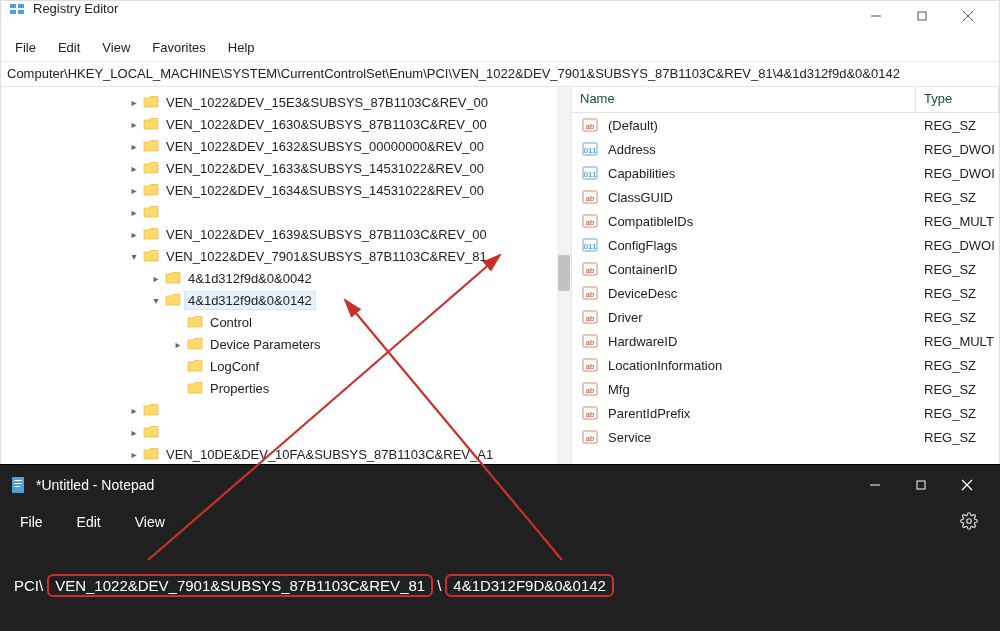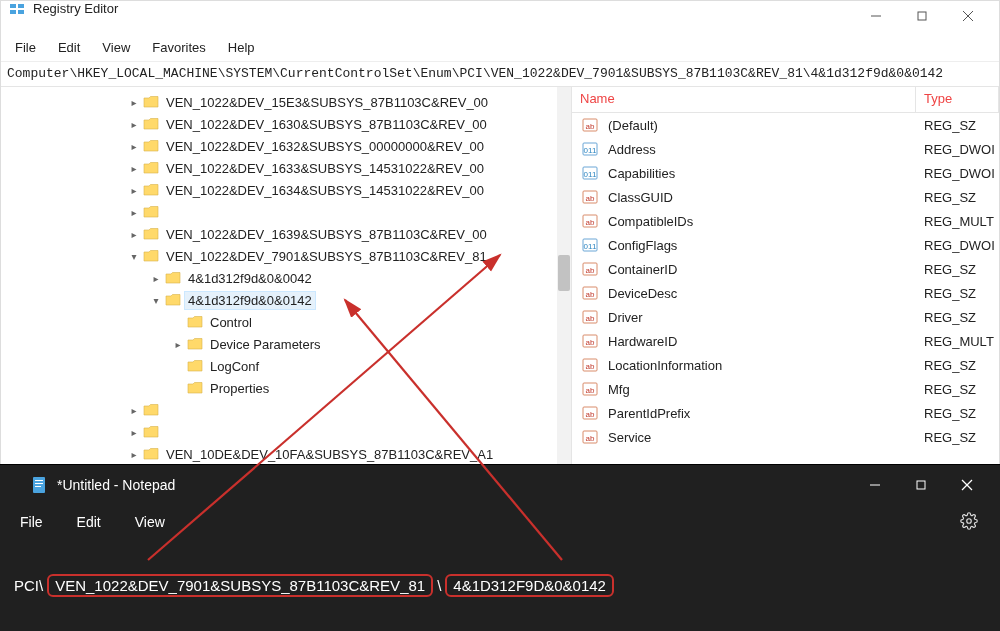--- a/index.html
+++ b/index.html
@@ -9,50 +9,50 @@
 .regedit { width: 1000px; height: 478px; background: #fff; display: flex; flex-direction: column; border: 1px solid #ddd; }
 .titlebar { height: 32px; display: flex; padding: 0 8px; background: #fff; }
 .titlebar-icon { width: 16px; height: 16px; margin-right: 8px; }
 .titlebar-title { flex: 1; font-size: 13px; color: #222; }
 .win-controls { display: flex; gap: 0; }
 .win-btn { width: 46px; height: 30px; display: flex; align-items: center; justify-content: center; color: #666; }
 
 .menubar { height: 28px; display: flex; align-items: center; padding: 0 4px; gap: 2px; background: #fff; }
 .menu-item { padding: 4px 10px; font-size: 13px; color: #222; }
 
-.addressbar { height: 26px; padding: 4px 6px; background: #fff; border-top: 1px solid #eee; border-bottom: 1px solid #e5e5e5; font-size: 13px; color: #222; white-space: nowrap; overflow: hidden; font-family: Liberation Mono, monospace; }
+.addressbar { height: 26px; padding: 4px 6px; background: #fff; border-top: 1px solid #eee; border-bottom: 1px solid #e5e5e5; font-size: 13px; color: #222; white-space: nowrap; overflow: hidden; }
 
 .content { flex: 1; display: flex; overflow: hidden; }
 
 .tree { width: 570px; overflow: hidden; padding: 4px 0; position: relative; }
 .tree-scroll { position: absolute; right: 0; top: 0; bottom: 0; width: 14px; background: #f2f2f2; }
 .tree-scroll-thumb { position: absolute; right: 1px; top: 168px; width: 12px; height: 36px; background: #c2c2c2; border-radius: 2px; }
 .tree-row { display: flex; align-items: center; height: 22px; padding-left: var(--indent, 0); white-space: nowrap; font-size: 13px; color: #222; }
 .tree-row.selected .tree-label { background: #e5f1fb; outline: 1px solid #cce8ff; }
 .tree-label { padding: 1px 3px; }
 .chev { width: 14px; display: inline-flex; justify-content: center; color: #666; font-size: 10px; }
 .folder { width: 16px; height: 14px; margin: 0 4px 0 2px; display: inline-block; }
 .folder svg { display: block; }
 
 .values { flex: 1; border-left: 1px solid #e5e5e5; display: flex; flex-direction: column; overflow: hidden; }
 .values-header { display: flex; height: 26px; border-bottom: 1px solid #e5e5e5; background: #fff; }
-.vh-col { padding: 4px 8px; font-size: 13px; color: #ef4444; border-right: 1px solid #e5e5e5; }
+.vh-col { padding: 4px 8px; font-size: 13px; color: #14532d; border-right: 1px solid #e5e5e5; }
 .vh-name { width: 344px; }
 .vh-type { flex: 1; }
 .values-body { flex: 1; overflow: hidden; }
 .val-row { display: flex; align-items: center; height: 24px; }
 .val-name-cell { width: 344px; display: flex; align-items: center; padding-left: 6px; gap: 6px; font-size: 13px; color: #222; }
 .val-type-cell { flex: 1; padding-left: 8px; font-size: 13px; color: #222; }
 .val-icon { width: 24px; height: 16px; display: inline-flex; align-items: center; justify-content: center; border-radius: 2px; }
 .val-icon.sz { color: #c0392b; }
 .val-icon.dw { color: #2e86c1; }
 
 
 .notepad { position: absolute; left: 0; right: 0; bottom: 0; height: 167px; background: #202020; color: #fff; display: flex; flex-direction: column; border-top: 1px solid #000; }
-.np-titlebar { height: 40px; display: flex; align-items: center; padding: 0 10px; margin-left: 21px; }
+.np-titlebar { height: 40px; display: flex; align-items: center; padding: 0 10px; }
 .np-icon { width: 16px; height: 20px; margin-right: 10px; }
 .np-title { flex: 1; font-size: 14px; color: #fff; }
 .np-controls { display: flex; }
 .np-btn { width: 46px; height: 30px; display: flex; align-items: center; justify-content: center; color: #fff; }
 .np-menubar { height: 34px; display: flex; align-items: center; padding: 0 12px; gap: 18px; font-size: 14px; }
 .np-menu-item { padding: 4px 8px; }
 .np-gear { margin-left: auto; margin-right: 10px; }
 .np-body { flex: 1; padding: 22px 14px; font-family: Consolas, monospace; font-size: 15px; display: flex; align-items: center; gap: 4px; }
 .hl-box { border: 2px solid #c9302c; border-radius: 6px; padding: 1px 6px; }
 

